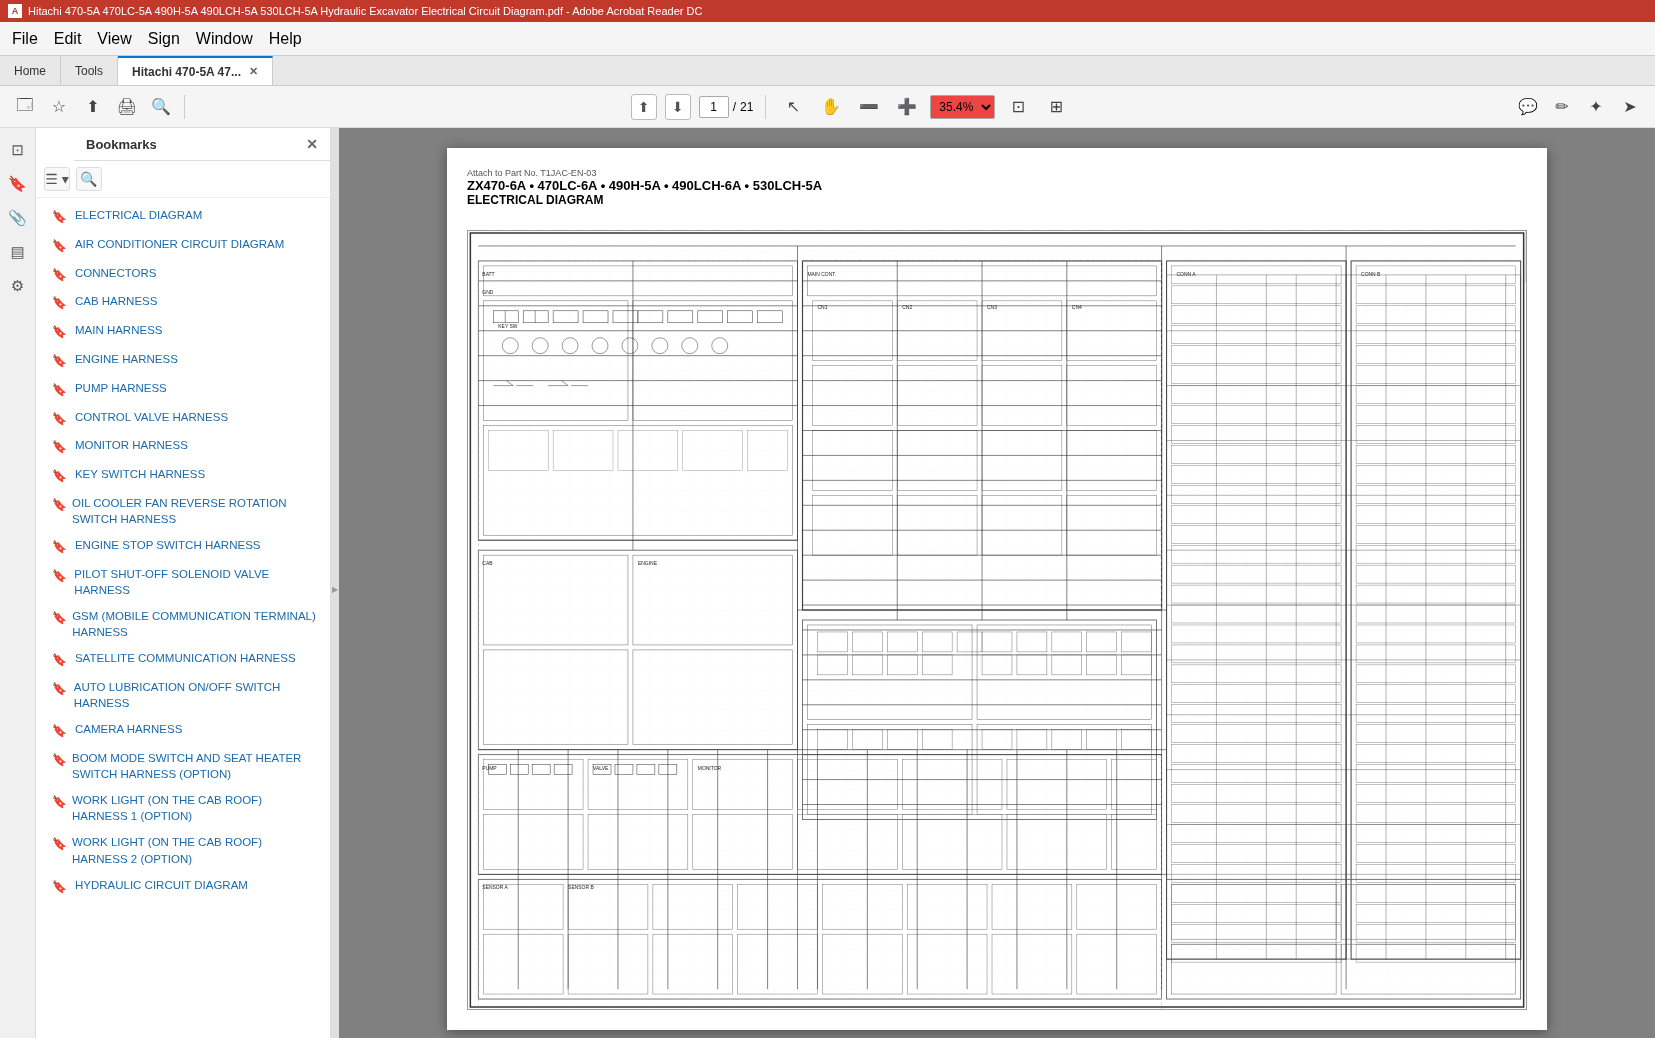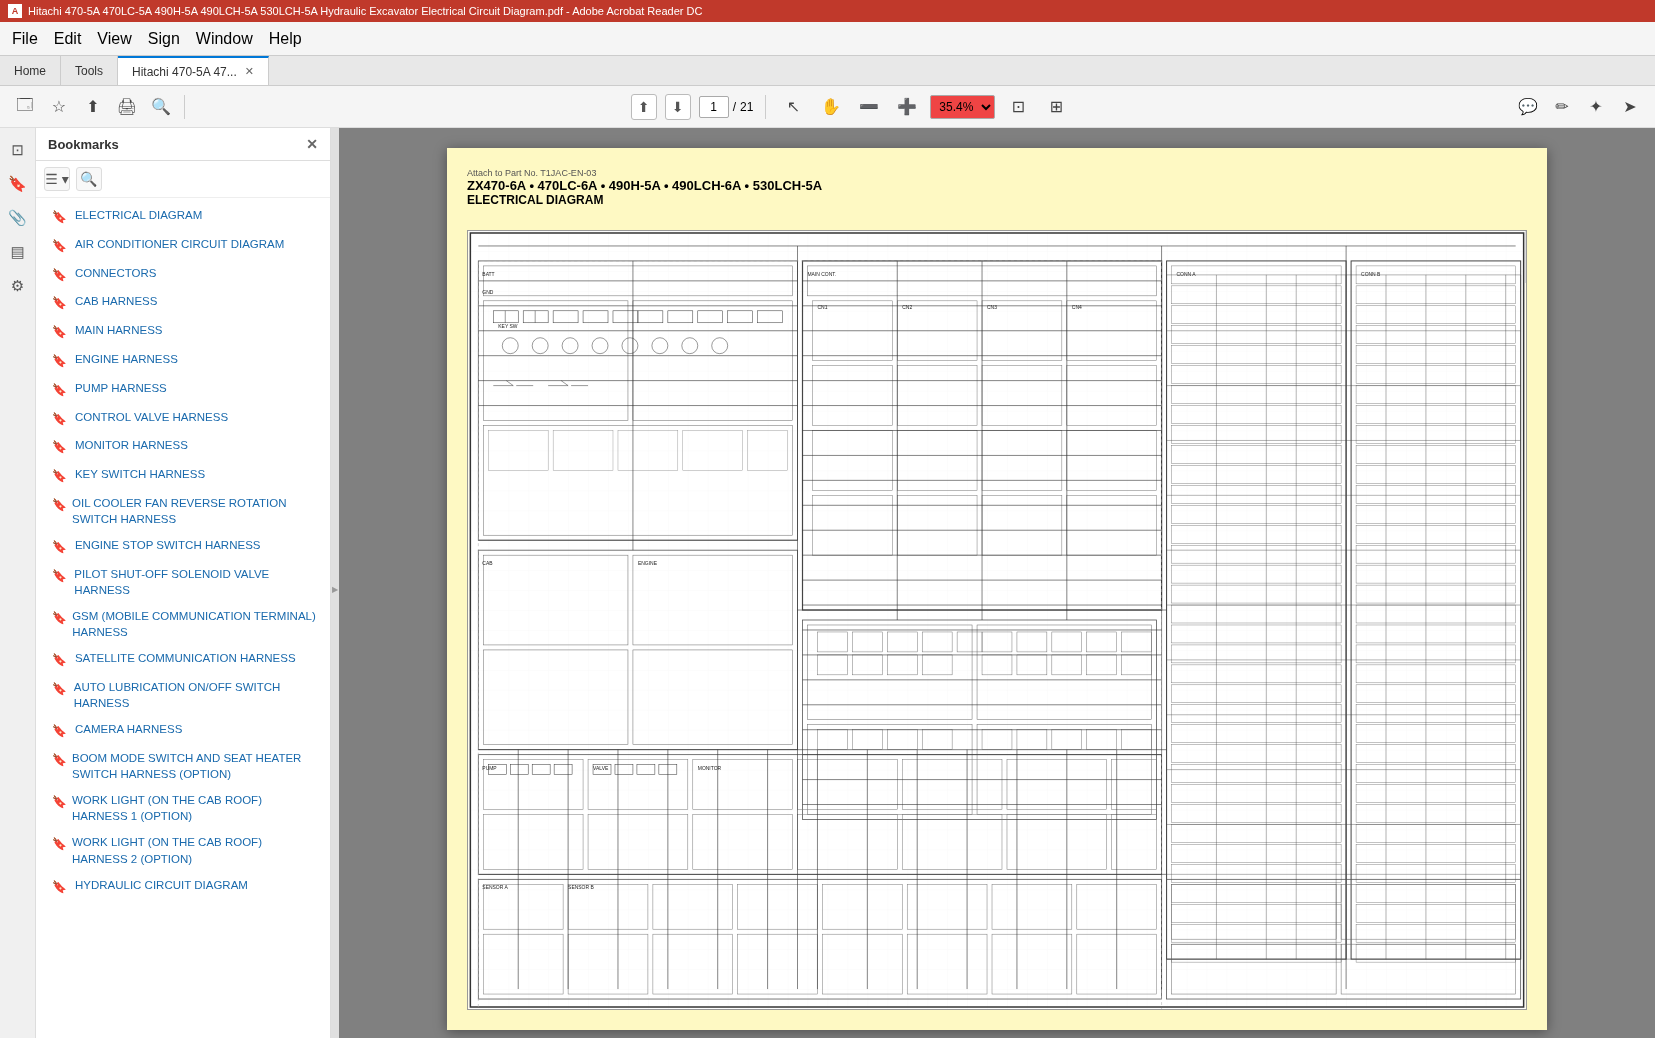--- a/index.html
+++ b/index.html
@@ -51,21 +51,21 @@
       padding: 0 14px;
       font-size: 12px;
       cursor: pointer;
       border-right: 1px solid #ccc;
       background: #e8e8e8;
       color: #333;
     }
     .tab.active {
       background: white;
       border-top: 2px solid #0078d7;
-      font-weight: 400;
+      font-weight: 700;
     }
     .tab-close {
       margin-left: 8px; font-size: 11px; color: #666;
       cursor: pointer;
     }
 
     
     #toolbar {
       background: #f5f5f5;
       height: 42px;
@@ -121,21 +121,21 @@
       background: white;
       border-right: 1px solid #ddd;
       display: flex;
       flex-direction: column;
       overflow: hidden;
     }
     #sidebar-header {
       display: flex; align-items: center; justify-content: space-between;
       padding: 8px 12px;
       border-bottom: 1px solid #ddd;
-      font-size: 13px; font-weight: 600; color: #333;
+      font-size: 13px; font-weight: 600; color: #333; margin-left: 38px;
     }
     #sidebar-tools {
       display: flex; align-items: center; gap: 6px;
       padding: 6px 8px;
       border-bottom: 1px solid #eee;
     }
     .sidebar-tool-btn {
       width: 26px; height: 24px;
       display: flex; align-items: center; justify-content: center;
       cursor: pointer; border-radius: 3px; font-size: 14px; color: #555;
@@ -190,21 +190,21 @@
     #pdf-area {
       flex: 1;
       background: #808080;
       overflow: auto;
       display: flex;
       align-items: flex-start;
       justify-content: center;
       padding: 20px;
     }
     #pdf-page {
-      background: #fef9c3;
+      background: #ffffff;
       width: 1100px;
       min-height: 850px;
       position: relative;
       box-shadow: 0 2px 12px rgba(0,0,0,0.4);
     }
     #pdf-content {
       width: 100%;
       height: 100%;
       padding: 20px;
       overflow: hidden;

